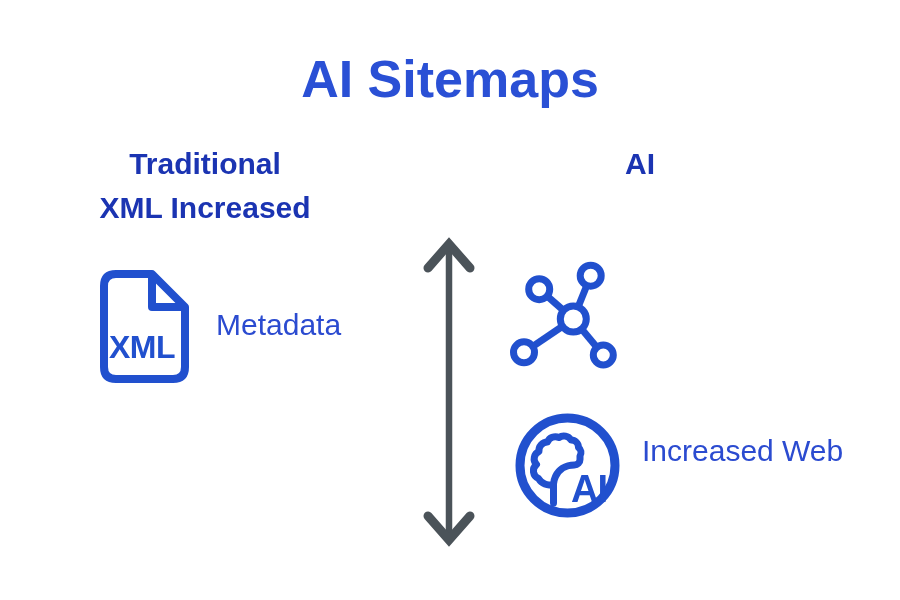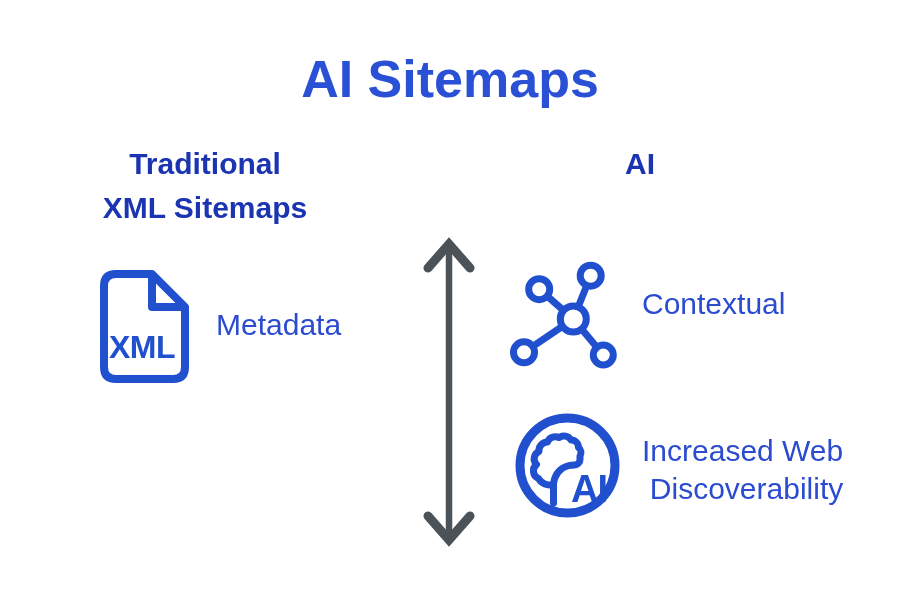--- a/index.html
+++ b/index.html
@@ -60,21 +60,21 @@
 </style>
 </head>
 <body>
 
 <div class="canvas">
 
   <h1 class="title">AI Sitemaps</h1>
 
   <div class="col-heading left">
     <div>Traditional</div>
-    <div>XML Sitemaps</div>
+    <div>XML Increased</div>
   </div>
 
   <div class="col-heading right">
     <div>AI</div>
   </div>
 
   <svg class="icon-svg xml-icon" width="105" height="117" viewBox="0 0 105 117" fill="none">
     <path d="M60 6 H24 Q12 6 12 18 V99 Q12 111 24 111 H81 Q93 111 93 99 V39 Z" stroke="#2150ce" stroke-width="8" stroke-linejoin="round" fill="none"></path>
     <path d="M60 6 V39 H93" stroke="#2150ce" stroke-width="8" stroke-linejoin="round" fill="none"></path>
     <text x="50" y="90" font-size="32" letter-spacing="-0.5" text-anchor="middle">XML</text>
@@ -98,21 +98,20 @@
     <g stroke="#2150ce" stroke-width="7" fill="#ffffff">
       <circle cx="65.3" cy="61" r="13"></circle>
       <circle cx="31.2" cy="31.2" r="10.5"></circle>
       <circle cx="82.7" cy="17.7" r="10.5"></circle>
       <circle cx="16" cy="94.3" r="10.5"></circle>
       <circle cx="95.3" cy="97" r="10"></circle>
     </g>
   </svg>
 
   <div class="label contextual">
-    <div>Contextual</div>
   </div>
 
   <svg class="icon-svg brain-icon" width="107" height="107" viewBox="0 0 107 107" fill="none">
     <circle cx="53.5" cy="53.5" r="47.5" stroke="#2150ce" stroke-width="9" fill="none"></circle>
     <path d="M39.5 91 L39.5 72 C33.5 74.5 27.5 71.5 24.5 66.5
              A8.2 8.2 0 0 1 22.5 52.5
              A8 8 0 0 1 25 39.5
              A8.5 8.5 0 0 1 33.5 30
              A8.5 8.5 0 0 1 45 25.5
              A8.5 8.5 0 0 1 57 28
@@ -120,16 +119,15 @@
              A6.5 6.5 0 0 1 66 44
              L66 47.5
              A5.5 5.5 0 0 1 60.5 53
              C51 53 44.5 58 41.5 64.5
              C40.3 67 39.7 69.5 39.5 72" stroke="#2150ce" stroke-width="7" stroke-linecap="round" stroke-linejoin="round" fill="none"></path>
     <text x="75" y="90" font-size="38" letter-spacing="-1" text-anchor="middle">AI</text>
   </svg>
 
   <div class="label increased">
     <div>Increased Web</div>
-    <div>Discoverability</div>
   </div>
 
 </div>
 
 </body></html>

